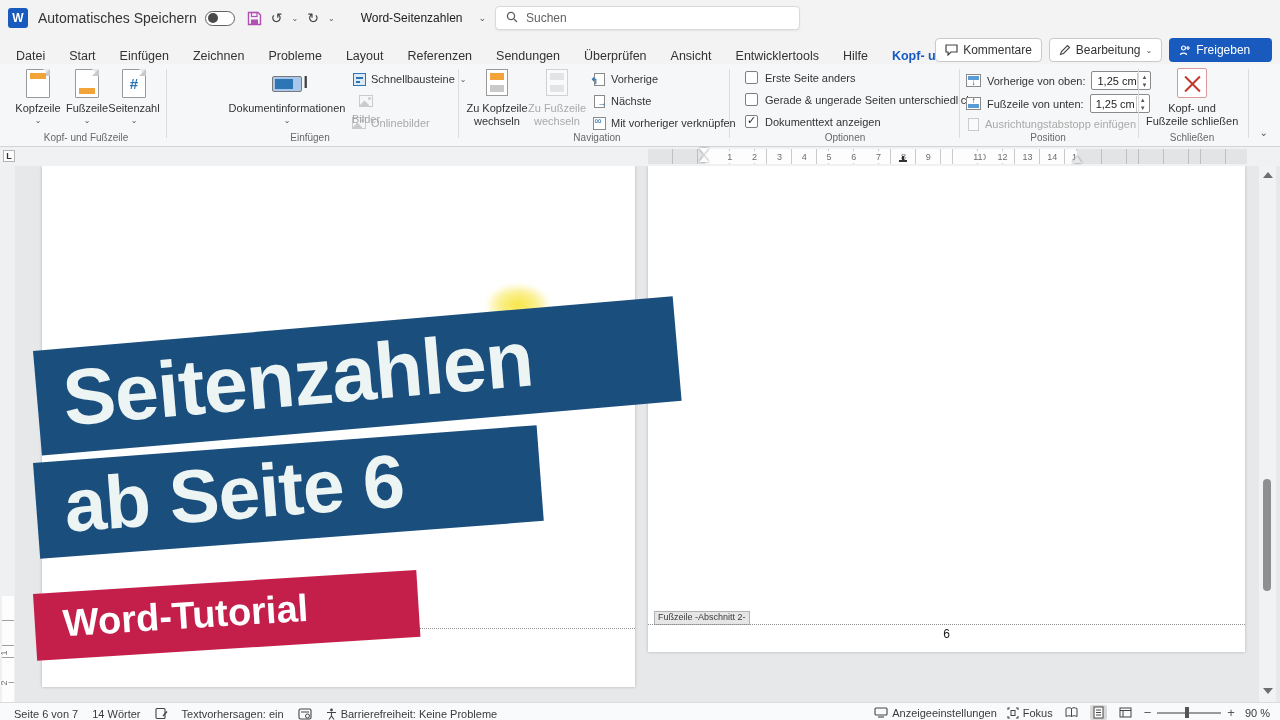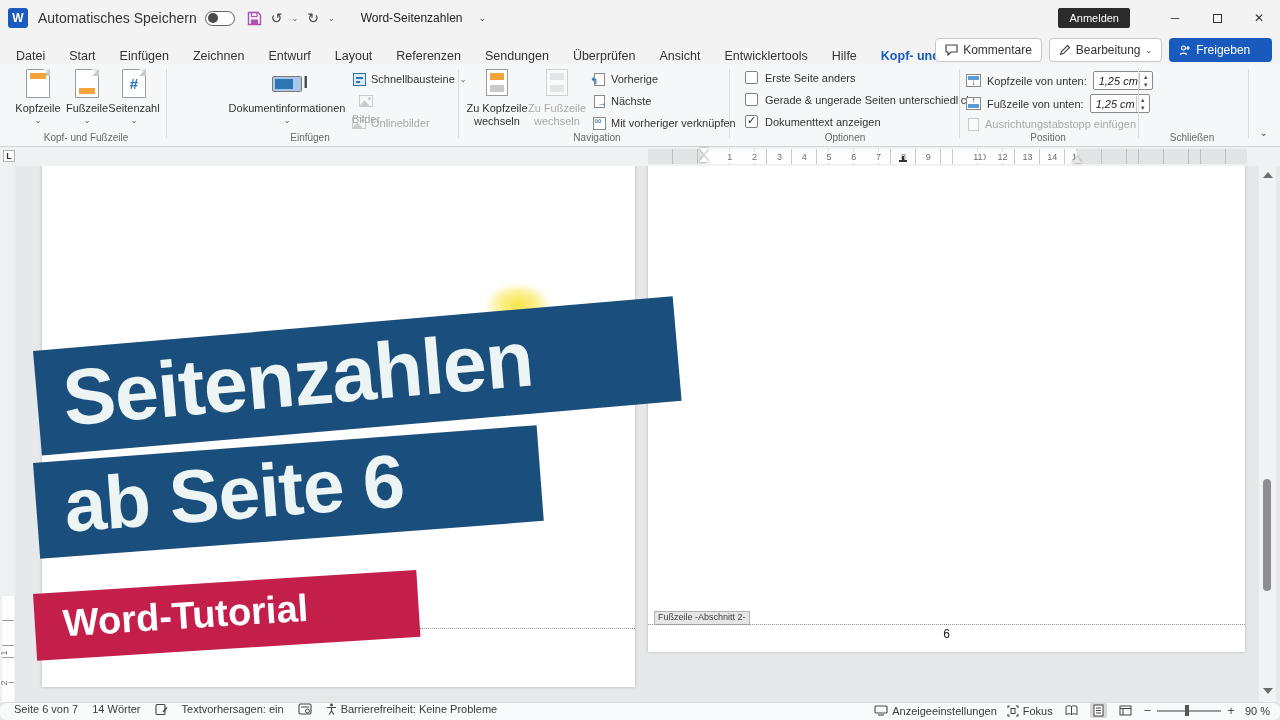--- a/index.html
+++ b/index.html
@@ -51,21 +51,21 @@
   .rbtn.disabled .ric { opacity:.4; filter:grayscale(1); }
   .smallbtn { position:absolute; display:flex; align-items:center; gap:5px; font-size:11px; color:#333; white-space:nowrap; }
   .smallbtn.disabled { color:#a9a9a9; }
   .smallbtn.disabled .sic { opacity:.4; filter:grayscale(1); }
   .sic { width:14px; height:14px; display:flex; align-items:center; justify-content:center; }
   .chkrow { position:absolute; display:flex; align-items:center; gap:7px; font-size:11px; color:#333; white-space:nowrap; }
   .chk { width:13px; height:13px; border:1px solid #7e7e7e; background:#fff; border-radius:2px; position:relative; }
   .chk.checked::after { content:"✓"; position:absolute; left:1px; top:-2px; font-size:11px; color:#222; }
   .posrow { position:absolute; display:flex; align-items:center; gap:6px; font-size:11px; color:#333; white-space:nowrap; }
   .spininput { width:60px; height:19px; border:1px solid #8a8a8a; background:#fff; border-radius:2px; display:flex; align-items:center; }
-  .spininput .val { flex:1; font-size:11px; padding-left:5px; color:#222;font-style:italic; }
+  .spininput .val { flex:1; font-size:11px; padding-left:5px; color:#222; }
   .spininput .spin { width:13px; border-left:1px solid #c9c9c9; display:flex; flex-direction:column; align-items:center; font-size:6px; color:#555; line-height:8px; }
   .collapse-chev { position:absolute; right:12px; bottom:8px; font-size:10px; color:#555; }
 
   
   .pageic { width:24px; height:29px; background:#fff; border:1px solid #9a9a9a; border-radius:1px; position:relative; }
   .pageic .bar-top { position:absolute; left:3px; right:3px; top:3px; height:6px; background:#f2a33a; }
   .pageic .bar-bottom { position:absolute; left:3px; right:3px; bottom:3px; height:6px; background:#f2a33a; }
   .pageic .hashch { position:absolute; left:0; right:0; top:5px; font-size:15px; font-weight:bold; color:#2e75b6; }
   .fold { position:absolute; right:-1px; top:-1px; width:0; height:0; border-left:7px solid transparent; border-top:7px solid #e6e8ea; }
   .fold::after { content:""; position:absolute; left:-7px; top:-7px; border-left:7px solid transparent; border-bottom:7px solid #c9c9c9; }
@@ -134,21 +134,21 @@
   .banner2 { left:33px; top:297px; width:505px; height:96px; transform:rotate(-4.3deg); background:var(--banner-blue); font-size:75px; line-height:90px; padding-left:28px; letter-spacing:-1px; }
   .banner3 { left:33px; top:428px; width:384px; height:67px; transform:rotate(-3.6deg); background:var(--banner-red); color:#fff; font-size:38px; line-height:62px; padding-left:28px; }
 
   .vscroll { position:absolute; right:4px; top:0; width:17px; height:536px; background:#f1f2f3; }
   .varrow { position:absolute; left:3.5px; width:0; height:0; border-left:5px solid transparent; border-right:5px solid transparent; }
   .varrow.up { top:6px; border-bottom:6px solid #6e6e6e; }
   .varrow.down { bottom:8px; border-top:6px solid #6e6e6e; }
   .vthumb { position:absolute; left:4px; top:313px; width:8px; height:112px; border-radius:4px; background:#8f8f8f; }
 
   
-  .statusbar { position:absolute; left:0; top:702px; width:1280px; height:18px; background:#f9fafb; border-top:1px solid #dcdcdc; display:flex; align-items:flex-start; font-size:11px; color:#3b3b3b;border-radius:7px; }
+  .statusbar { position:absolute; left:0; top:702px; width:1280px; height:18px; background:#f9fafb; border-top:1px solid #dcdcdc; display:flex; align-items:flex-end; font-size:11px; color:#3b3b3b; }
   .sb-item { display:flex; align-items:center; gap:4px; margin-left:14px; white-space:nowrap; }
   .sb-right { position:absolute; right:10px; display:flex; align-items:center; gap:10px; }
   .viewic { width:17px; height:15px; display:flex; align-items:center; justify-content:center; border-radius:2px; }
   .viewic.active { background:#d8d8d8; }
   .viewic svg { display:block; }
   .zoomslider { display:flex; align-items:center; gap:6px; }
   .ztrack { width:64px; height:2px; background:#9a9a9a; position:relative; }
   .zthumb { position:absolute; left:28px; top:-4.5px; width:4px; height:11px; background:#555; }
   .zsign { font-size:13px; color:#555; line-height:1; }
 </style>
@@ -173,37 +173,38 @@
       </span>
       <span class="glyph">↺</span>
       <span class="tiny-chev">⌄</span>
       <span class="glyph">↻</span>
       <span class="tiny-chev">⌄</span>
     </div>
     <div class="doc-title">
       <span>Word-Seitenzahlen</span>
       <span class="tiny-chev">⌄</span>
     </div>
-    <div class="titlebar-right">
-      <span class="signin">Anmelden</span>
-      <span class="winbtn">─</span>
-      <span class="winbtn restore">
-          <span></span>
-        </span>
-      <span class="winbtn">✕</span>
+    <div class="searchbox">
+      <span class="mag">
+        <svg width="12" height="12" viewBox="0 0 12 12">
+            <circle cx="5" cy="5" r="3.6" fill="none" stroke="#5f5f5f" stroke-width="1.3"></circle>
+            <line x1="8" y1="8" x2="11" y2="11" stroke="#5f5f5f" stroke-width="1.3"></line>
+          </svg>
+      </span>
+      <span class="ph">Suchen</span>
     </div>
   </div>
 
   <div class="tabrow">
     <div class="tabs">
         <span class="tab">Datei</span>
         <span class="tab">Start</span>
         <span class="tab">Einfügen</span>
         <span class="tab">Zeichnen</span>
-        <span class="tab">Entwurf</span>
+        <span class="tab">Probleme</span>
         <span class="tab">Layout</span>
         <span class="tab">Referenzen</span>
         <span class="tab">Sendungen</span>
         <span class="tab">Überprüfen</span>
         <span class="tab">Ansicht</span>
         <span class="tab">Entwicklertools</span>
         <span class="tab">Hilfe</span>
         <span class="tab active">Kopf- und Fußzeile</span>
       </div>
     <div class="tabrow-right">
@@ -354,21 +355,21 @@
         </div>
       </div>
     <div class="grouplabel" style="left:845px;">Optionen</div>
     <div class="gsep" style="left:959px;"></div>
 
     <div class="posrow" style="left:966px; top:7px;">
       <span class="posic top">
           <span class="pb"></span>
           <span class="parr">↓</span>
         </span>
-      <span>Kopfzeile von unten:</span>
+      <span>Vorherige von oben:</span>
       <span class="spininput">
         <span class="val">1,25 cm</span>
         <span class="spin">
             <span>▲</span>
             <span>▼</span>
           </span>
       </span>
     </div>
     <div class="posrow" style="left:966px; top:30px;">
       <span class="posic bot">
@@ -386,20 +387,26 @@
     </div>
     <div class="smallbtn disabled" style="left:966px; top:53px;">
       <span class="sic">
           <span class="minidoc"></span>
         </span>
       <span>Ausrichtungstabstopp einfügen</span>
     </div>
     <div class="grouplabel" style="left:1048px;">Position</div>
     <div class="gsep" style="left:1138px;"></div>
 
+    <div class="rbtn" style="left:1146px; width:92px;">
+      <div class="ric">
+          <div class="closeic"></div>
+        </div>
+      <div class="rlbl"><span>Kopf- und</span><br><span>Fußzeile schließen</span></div>
+    </div>
     <div class="grouplabel" style="left:1192px;">Schließen</div>
     <div class="gsep" style="left:1248px;"></div>
     <div class="collapse-chev">⌄</div>
   </div>
 
   <div class="rulerrow">
     <div class="tabsel">L</div>
     <div class="ruler-gray" style="left:648px; width:57px;">
         <div class="rtick"></div>
       </div>

